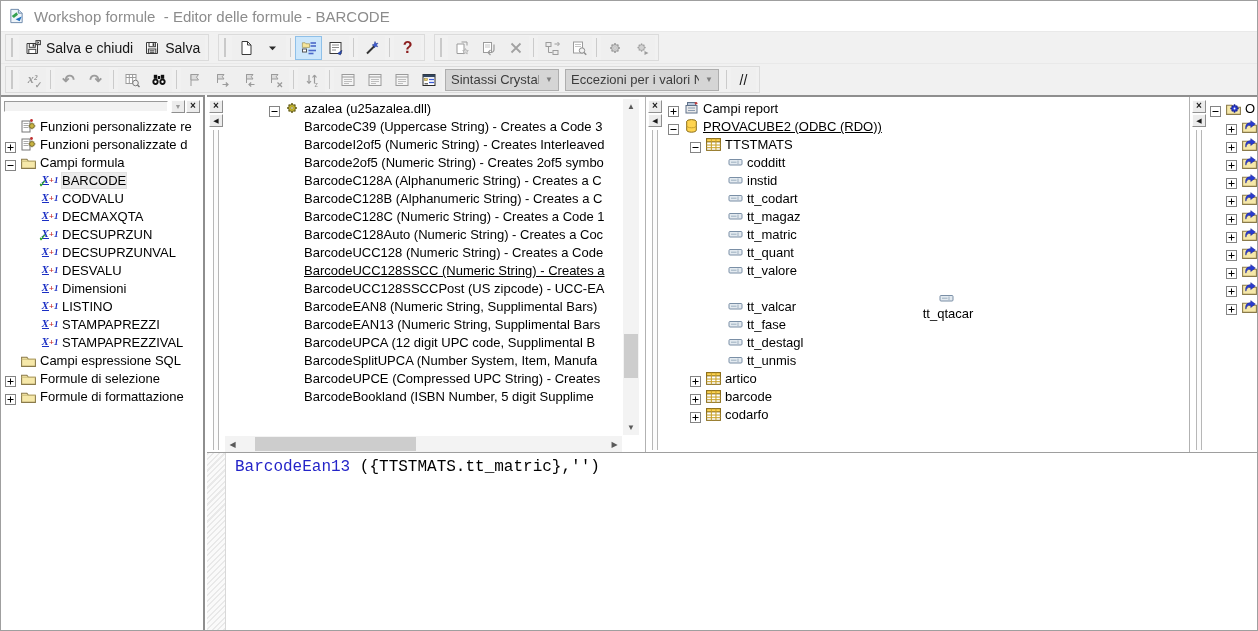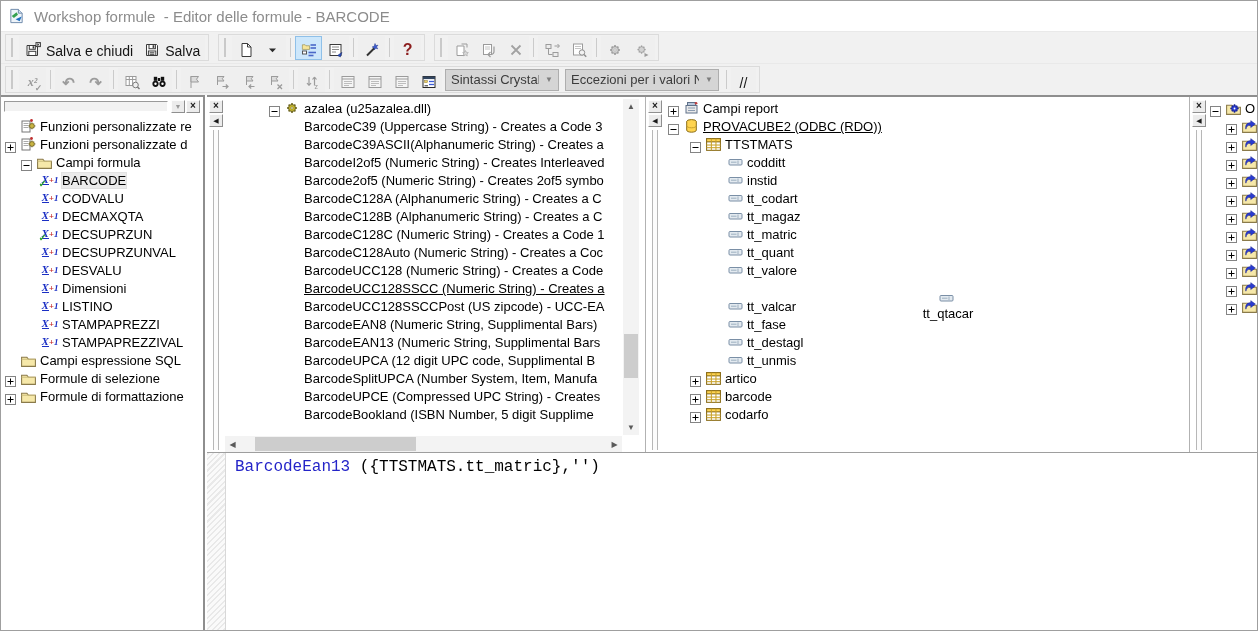--- a/index.html
+++ b/index.html
@@ -10,21 +10,21 @@
   .titlebar{position:absolute;left:0;top:0;right:0;height:30px;background:#fff;display:flex;align-items:center;
             padding-left:7px;gap:9px;}
   .title-text{font-size:15px;color:#8c8c8c;white-space:pre;}
   
   .tbar{position:absolute;left:0;right:0;height:32px;background:#f1f1f1;display:flex;align-items:center;
         padding-left:4px;border-top:1px solid #e9e9e9;}
   .tb1{top:30px;} .tb2{top:62px;}
   .tgroup{display:flex;align-items:center;height:27px;border:1px solid #dbdbdb;background:#f1f1f1;
           margin-right:9px;padding:0 3px;}
   .grip{width:2px;height:19px;border-left:1px solid #c9c9c9;border-right:1px solid #c9c9c9;margin:0 6px 0 2px;}
-  .tbtn{min-width:25px;height:24px;padding:0 4px;display:inline-flex;align-items:flex-end;justify-content:center;
+  .tbtn{min-width:25px;height:24px;padding:8px 4px;display:inline-flex;align-items:center;justify-content:center;
         gap:5px;border:1px solid transparent;font-size:14px;color:#141414;white-space:nowrap;cursor:default;}
   .tbtn.active{background:#cde7fb;border-color:#8fc0e8;}
   .tsep{width:1px;height:19px;background:#cbcbcb;margin:0 4px;flex:none;}
   .combo{height:22px;background:#d5d5d5;border:1px solid #aeaeae;display:flex;align-items:center;
          padding:0 5px;font-size:13px;color:#3c3c3c;margin:0 3px;overflow:hidden;white-space:nowrap;}
   .combo .cval{overflow:hidden;white-space:nowrap;flex:1;}
   .combo .chev{margin-left:6px;color:#7d7d7d;font-size:8px;flex:none;}
   [data-name="syntax-select"]{width:114px;}
   [data-name="null-handling-select"]{width:154px;}
   .ico{display:inline-flex;align-items:center;justify-content:center;width:17px;height:17px;line-height:1;}
@@ -461,21 +461,21 @@
                 <g stroke="#6b5e1f" stroke-width="1.8">
                   <line x1="8" y1="2.5" x2="8" y2="13.5"></line>
                   <line x1="2.5" y1="8" x2="13.5" y2="8"></line>
                   <line x1="4.4" y1="4.4" x2="11.6" y2="11.6"></line>
                   <line x1="11.6" y1="4.4" x2="4.4" y2="11.6"></line>
                 </g>
                 <circle cx="8" cy="8" r="3.8" fill="#c8b443" stroke="#6b5e1f"></circle>
               </g>
               <circle cx="11.5" cy="2.5" r="1.4" fill="#c03030"></circle>
             </svg></span><span class="tlabel" data-name="tree-item-label">Funzioni personalizzate d</span></div>
-        <div class="trow" data-name="tree-item-campi-formula" style="padding-left: 20px;"><span class="tgl" data-name="collapse-toggle"><svg width="11" height="11" viewBox="0 0 11 11">
+        <div class="trow" data-name="tree-item-campi-formula" style="padding-left: 4px;"><span class="tgl" data-name="collapse-toggle"><svg width="11" height="11" viewBox="0 0 11 11">
               <rect x="0.5" y="0.5" width="10" height="10" fill="#fff" stroke="#848484"></rect>
               <line x1="2.5" y1="5.5" x2="8.5" y2="5.5" stroke="#000"></line>
             </svg></span><span class="ticon" data-name="folder-icon"><svg width="17" height="15" viewBox="0 0 16 14">
               <path d="M1.5 12.5v-8.5h5l1.5 1.8h6.5v6.7z" fill="#f6e8a9" stroke="#8a7a4a"></path>
               <path d="M1.5 5.8h13" stroke="#cdbf7d" fill="none"></path>
             </svg></span><span class="tlabel" data-name="tree-item-label">Campi formula</span></div>
         <div class="trow sel" data-name="tree-item-barcode" style="padding-left: 26px;"><span class="tgl empty" data-name="toggle-spacer"></span><span class="ticon" data-name="formula-check-icon"><span class="fxicon"><span class="fx-x">X</span><span class="fx-p">+</span><span class="fx-1">1</span><span class="fx-chk">✓</span></span></span><span class="tlabel" data-name="tree-item-label">BARCODE</span></div>
         <div class="trow" data-name="tree-item-codvalu" style="padding-left: 26px;"><span class="tgl empty" data-name="toggle-spacer"></span><span class="ticon" data-name="formula-icon"><span class="fxicon"><span class="fx-x">X</span><span class="fx-p">+</span><span class="fx-1">1</span></span></span><span class="tlabel" data-name="tree-item-label">CODVALU</span></div>
         <div class="trow" data-name="tree-item-decmaxqta" style="padding-left: 26px;"><span class="tgl empty" data-name="toggle-spacer"></span><span class="ticon" data-name="formula-icon"><span class="fxicon"><span class="fx-x">X</span><span class="fx-p">+</span><span class="fx-1">1</span></span></span><span class="tlabel" data-name="tree-item-label">DECMAXQTA</span></div>
         <div class="trow" data-name="tree-item-decsuprzun" style="padding-left: 26px;"><span class="tgl empty" data-name="toggle-spacer"></span><span class="ticon" data-name="formula-check-icon"><span class="fxicon"><span class="fx-x">X</span><span class="fx-p">+</span><span class="fx-1">1</span><span class="fx-chk">✓</span></span></span><span class="tlabel" data-name="tree-item-label">DECSUPRZUN</span></div>
@@ -528,21 +528,20 @@
                 <g stroke="#6b6420" stroke-width="1.6">
                   <line x1="8" y1="3" x2="8" y2="13"></line>
                   <line x1="3" y1="8" x2="13" y2="8"></line>
                   <line x1="4.6" y1="4.6" x2="11.4" y2="11.4"></line>
                   <line x1="11.4" y1="4.6" x2="4.6" y2="11.4"></line>
                 </g>
                 <circle cx="8" cy="8" r="3.5" fill="#c8b830" stroke="#6b6420"></circle>
                 <circle cx="8" cy="8" r="1.1" fill="#fff" stroke="#6b6420" stroke-width="0.5"></circle>
               </svg></span><span class="tlabel" data-name="tree-item-label">azalea (u25azalea.dll)</span></div>
           <div class="trow" data-name="tree-item-barcodec39-uppercas" style="padding-left: 79px;"><span class="tlabel" data-name="function-item-label">BarcodeC39 (Uppercase String) - Creates a Code 3</span></div>
-          <div class="trow" data-name="tree-item-barcodec39ascii-alph" style="padding-left: 79px;"><span class="tlabel" data-name="function-item-label">BarcodeC39ASCII(Alphanumeric String) - Creates a</span></div>
           <div class="trow" data-name="tree-item-barcodei2of5-numeri" style="padding-left: 79px;"><span class="tlabel" data-name="function-item-label">BarcodeI2of5 (Numeric String) - Creates Interleaved</span></div>
           <div class="trow" data-name="tree-item-barcode2of5-numeric" style="padding-left: 79px;"><span class="tlabel" data-name="function-item-label">Barcode2of5 (Numeric String) - Creates 2of5 symbo</span></div>
           <div class="trow" data-name="tree-item-barcodec128a-alphan" style="padding-left: 79px;"><span class="tlabel" data-name="function-item-label">BarcodeC128A (Alphanumeric String) - Creates a C</span></div>
           <div class="trow" data-name="tree-item-barcodec128b-alphan" style="padding-left: 79px;"><span class="tlabel" data-name="function-item-label">BarcodeC128B (Alphanumeric String) - Creates a C</span></div>
           <div class="trow" data-name="tree-item-barcodec128c-numeri" style="padding-left: 79px;"><span class="tlabel" data-name="function-item-label">BarcodeC128C (Numeric String) - Creates a Code 1</span></div>
           <div class="trow" data-name="tree-item-barcodec128auto-num" style="padding-left: 79px;"><span class="tlabel" data-name="function-item-label">BarcodeC128Auto (Numeric String) - Creates a Coc</span></div>
           <div class="trow" data-name="tree-item-barcodeucc128-numer" style="padding-left: 79px;"><span class="tlabel" data-name="function-item-label">BarcodeUCC128 (Numeric String) - Creates a Code</span></div>
           <div class="trow" data-name="tree-item-barcodeucc128sscc-n" style="padding-left: 79px; text-decoration: underline;"><span class="tlabel" data-name="function-item-label">BarcodeUCC128SSCC (Numeric String) - Creates a</span></div>
           <div class="trow" data-name="tree-item-barcodeucc128ssccpos" style="padding-left: 79px;"><span class="tlabel" data-name="function-item-label">BarcodeUCC128SSCCPost (US zipcode) - UCC-EA</span></div>
           <div class="trow" data-name="tree-item-barcodeean8-numeric" style="padding-left: 79px; text-align: right;"><span class="tlabel" data-name="function-item-label">BarcodeEAN8 (Numeric String, Supplimental Bars)</span></div>

